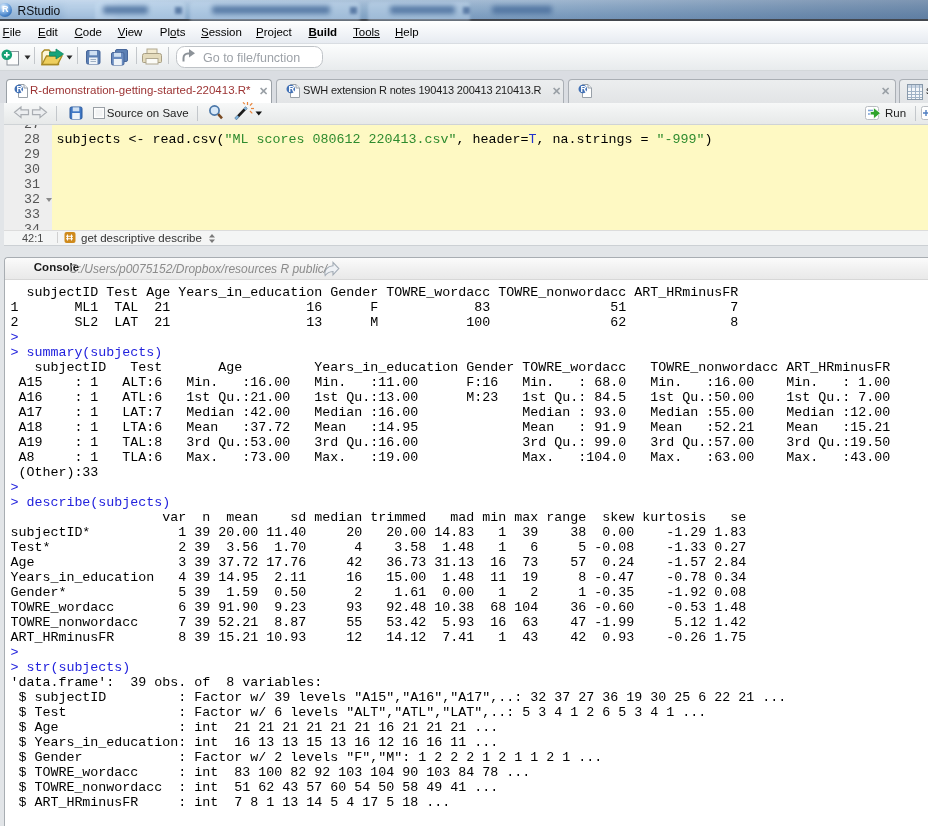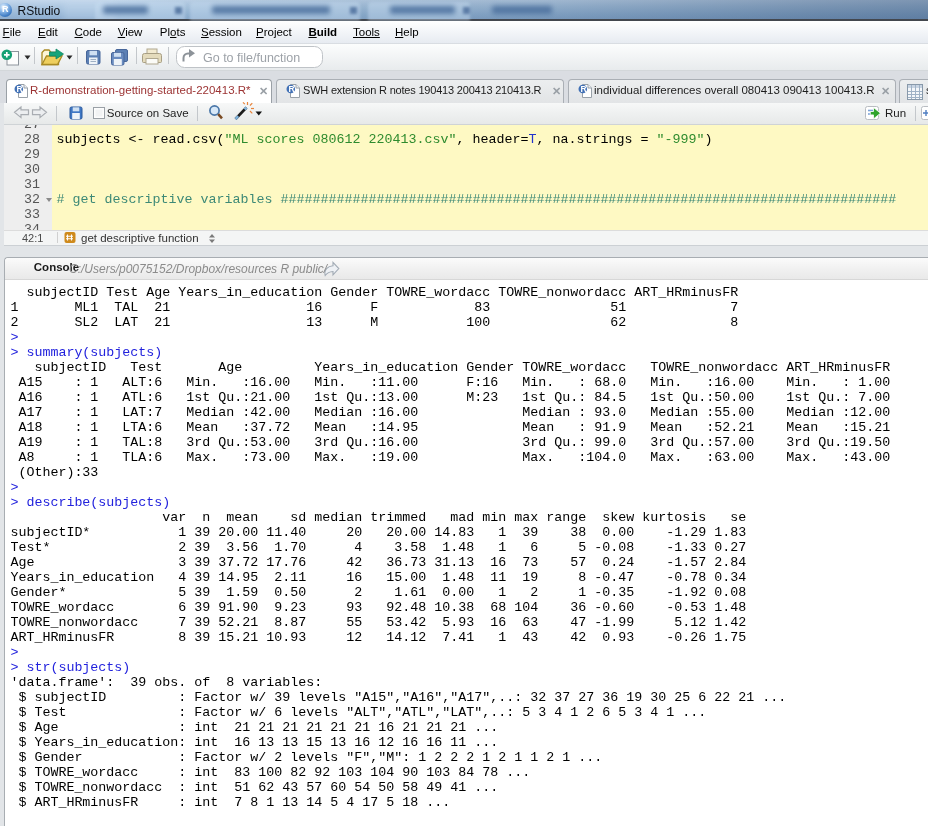--- a/index.html
+++ b/index.html
@@ -224,21 +224,20 @@
     <span class="tabtxt" style="left:26px;font-size:11px;letter-spacing:-0.2px;">SWH extension R notes 190413 200413 210413.R</span>
     <span class="tabx" style="left:275px;">✕</span>
   </div>
   <div class="tab" style="left:568px;width:328px;">
     <svg style="position:absolute;left:9px;top:3px;" width="15" height="16" viewBox="0 0 15 16">
       <path d="M4.5 1.5 h5.5 l3.5 3.5 v9.5 h-9 z" fill="#ffffff" stroke="#98a0a8"></path>
       <path d="M10 1.5 v3.5 h3.5" fill="#eceef2" stroke="#98a0a8"></path>
       <circle cx="4.8" cy="6" r="4.3" fill="#4271b6"></circle>
       <text x="2.4" y="9" font-size="8.5" font-weight="bold" fill="#ffffff" font-family="Liberation Sans,sans-serif">R</text>
     </svg>
-    <span class="tabtxt" style="left:25px;">individual differences overall 080413 090413 100413.R</span>
     <span class="tabx" style="left:312px;">✕</span>
   </div>
   <div class="tab" style="left:899px;width:35px;">
     <svg style="position:absolute;left:7px;top:4px;" width="16" height="16" viewBox="0 0 16 16">
       <rect x="0.5" y="0.5" width="15" height="15" fill="#f4f7fa" stroke="#8899aa"></rect>
       <rect x="1" y="1" width="14" height="3" fill="#c8d4e2"></rect>
       <g stroke="#9fb2c6" stroke-width="1">
         <line x1="1" y1="7.5" x2="15" y2="7.5"></line>
         <line x1="1" y1="10.5" x2="15" y2="10.5"></line>
         <line x1="1" y1="13.5" x2="15" y2="13.5"></line>
@@ -248,42 +247,41 @@
       </g>
     </svg>
     <span class="tabtxt" style="left:26px;">s</span>
   </div>
 
   <div id="srctb" class="abs"></div>
   <div class="abs" style="left:106.8px;top:107px;font-size:11.5px;color:#1d1d1d;z-index:30;">Source on Save</div>
   <div class="abs" style="left:885px;top:107px;font-size:11.5px;color:#1d1d1d;z-index:30;">Run</div>
 
   <div class="abs" style="left:22px;top:232px;font-size:11px;color:#4a4a4a;z-index:30;">42:1</div>
-  <div class="abs" style="left:81px;top:231.5px;font-size:11.5px;color:#333;z-index:30;">get descriptive function</div>
+  <div class="abs" style="left:81px;top:231.5px;font-size:11.5px;color:#333;z-index:30;">get descriptive describe</div>
 
   <div class="abs" style="left:17.8px;top:261px;font-size:11.5px;font-weight:bold;color:#1a1a1a;z-index:30;margin-left:16px;">Console</div>
   <div class="abs" style="left:69px;top:261.5px;font-size:12px;color:#8b8b8b;z-index:30;font-style:italic;">C:/Users/p0075152/Dropbox/resources R public/</div>
 
   <div id="editor" class="abs">
     <div id="gutter"></div>
     <div id="lnums">27
 28
 29
 30
 31
 32
 33
 34</div>
     <div id="foldarrow"></div>
     <div id="code">
 subjects &lt;- read.csv(<span class="grn">"ML scores 080612 220413.csv"</span>, header=<span class="blu">T</span>, na.strings = <span class="grn">"-999"</span>)
 
 
 
-<span class="tl"># get descriptive variables #############################################################################</span>
 
 </div>
   </div>
 
   <div id="statusbar" class="abs"></div>
 
   <div id="console" class="abs">
     <div id="conshdr"></div>
     <div id="consbody">
       <div id="constext">

